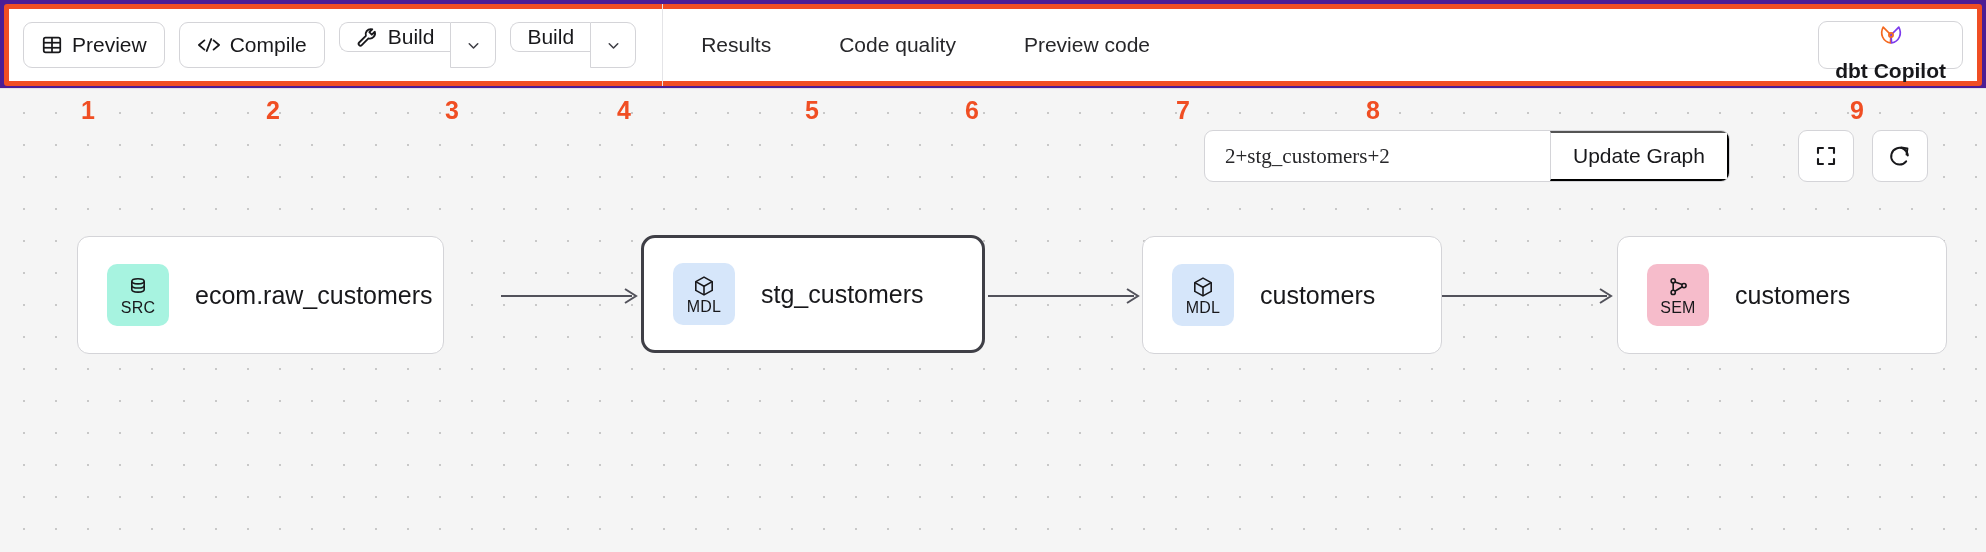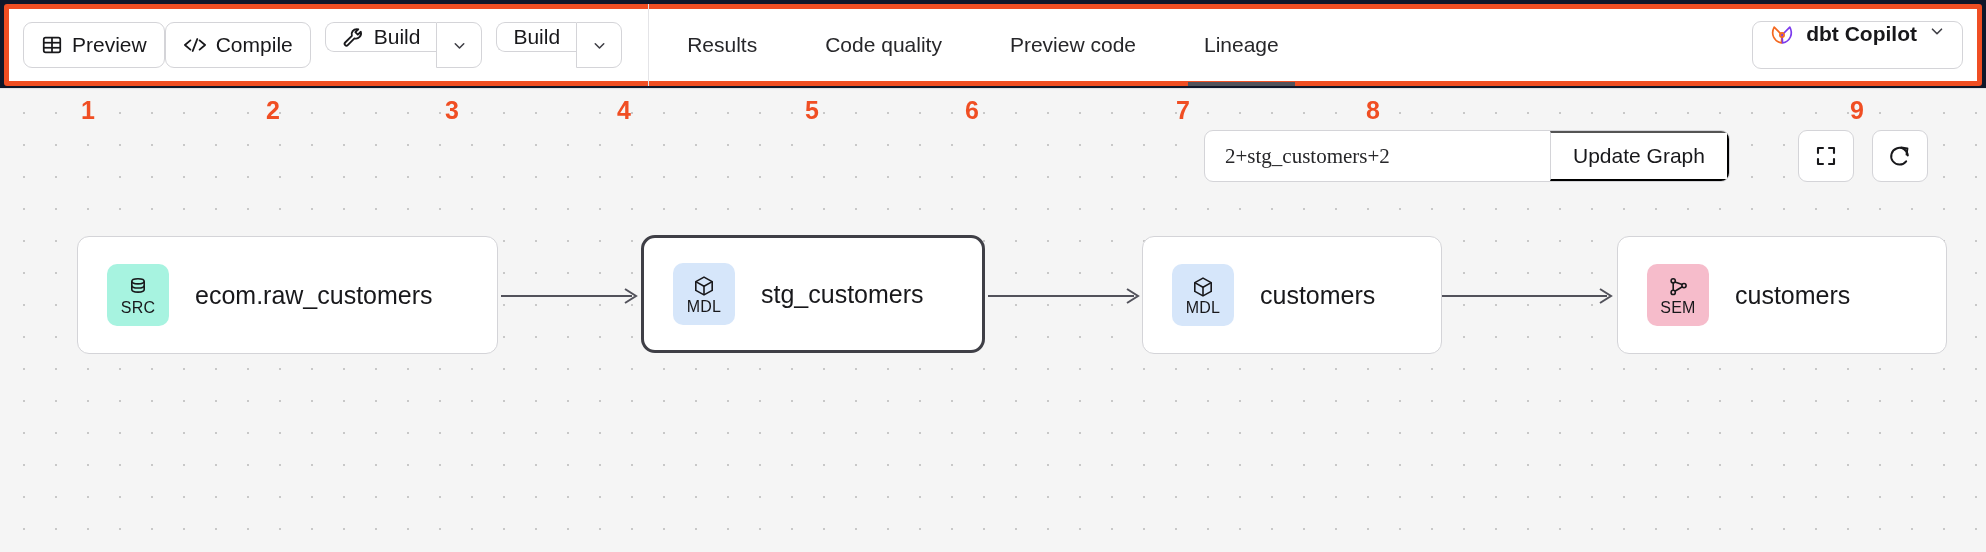--- a/index.html
+++ b/index.html
@@ -6,21 +6,21 @@
   html, body {
     margin: 0; padding: 0;
     background: #ffffff;
     font-family: "Liberation Sans", sans-serif;
   }
   #screen {
     position: relative;
     width: 1986px;
     height: 552px;
     overflow: hidden;
-    background: #0f172a;
+    background: #4c1d95;
   }
 
   
   .toolbar-outline {
     position: absolute;
     left: 4px; top: 4px;
     width: 1978px; height: 82px;
     border: 5px solid #f04e23;
     border-radius: 3px;
     background: #ffffff;
@@ -40,21 +40,21 @@
     height: 46px;
     padding: 0 17px;
     border: 1px solid #d4d4d8;
     border-radius: 9px;
     background: #ffffff;
     font-size: 21px;
     color: #18181b;
     white-space: nowrap;
     cursor: pointer;
   }
-  .btn + .btn { }
+  .btn + .btn { margin-left: 14px; }
 
   .split { display: inline-flex; align-items: stretch; margin-left: 14px; }
   .split .main {
     display: inline-flex;
     align-items: center;
     gap: 9px;
     height: 30px;
     padding: 0 16px;
     border: 1px solid #d4d4d8;
     border-right: none;
@@ -103,32 +103,33 @@
     position: absolute;
     left: 0; right: 0; bottom: 0;
     height: 4px;
     background: #52525b;
   }
 
   .spacer { flex: 1 1 auto; }
 
   .copilot {
     display: inline-flex;
-    align-items: flex-start;
+    align-items: center;
     gap: 11px;
     height: 48px;
     padding: 0 16px;
     border: 1px solid #d4d4d8;
     border-radius: 9px;
     background: #ffffff;
     font-size: 21px;
     font-weight: bold;
     color: #18181b;
     white-space: nowrap;
     cursor: pointer;
+    flex-direction: column;
   }
 
   .icon { display: inline-flex; align-items: center; justify-content: center; flex: none; }
 
   
   .anno {
     position: absolute;
     top: 96px;
     font-size: 25px;
     font-weight: bold;
@@ -314,23 +315,20 @@
       <div class="tabs">
         <div class="tab">
           <span>Results</span>
         </div>
         <div class="tab">
           <span>Code quality</span>
         </div>
         <div class="tab">
           <span>Preview code</span>
         </div>
-        <div class="tab active">
-          <span>Lineage</span>
-        </div>
       </div>
 
       <span class="spacer"></span>
 
       <button class="copilot">
         <span class="icon">
           <svg width="26" height="26" viewBox="0 0 26 26" fill="none" stroke-width="1.7" stroke-linecap="round" stroke-linejoin="round">
             <path d="M13 13 L5.2 5.2 C3.6 8.2 3.2 12 4.6 15 C6 18 9 20.4 12.4 21 L13 13z" stroke="#f4681f"></path>
             <path d="M13 13 L20.8 5.2 C22.4 8.2 22.8 12 21.4 15 C20 18 17 20.4 13.6 21 L13 13z" stroke="#7c3aed"></path>
             <circle cx="13" cy="13" r="2.1" stroke="#f4681f"></circle>
@@ -384,21 +382,21 @@
     </svg>
     <svg class="edge" style="left:988px; top:196px;" width="160" height="24" viewBox="0 0 160 24">
       <line x1="0" y1="12" x2="146" y2="12" stroke="#52525b" stroke-width="2"></line>
       <polyline points="139,5 150,12 139,19" fill="none" stroke="#52525b" stroke-width="2"></polyline>
     </svg>
     <svg class="edge" style="left:1442px; top:196px;" width="180" height="24" viewBox="0 0 180 24">
       <line x1="0" y1="12" x2="165" y2="12" stroke="#52525b" stroke-width="2"></line>
       <polyline points="158,5 169,12 158,19" fill="none" stroke="#52525b" stroke-width="2"></polyline>
     </svg>
 
-    <div class="node" style="left:77px; top:148px; width:421px;">
+    <div class="node" style="left:77px; top:148px; width:367px;">
       <div class="badge" style="background:#a7f3e0;">
         <span class="icon">
           <svg width="24" height="24" viewBox="0 0 24 24" fill="none" stroke="#18181b" stroke-width="1.6">
             <ellipse cx="12" cy="6.3" rx="6.2" ry="2.6"></ellipse>
             <path d="M5.8 6.3v4.1c0 1.44 2.78 2.6 6.2 2.6s6.2-1.16 6.2-2.6V6.3"></path>
             <path d="M5.8 10.4v4.1c0 1.44 2.78 2.6 6.2 2.6s6.2-1.16 6.2-2.6v-4.1"></path>
           </svg>
         </span>
         <span class="badge-label">SRC</span>
       </div>

